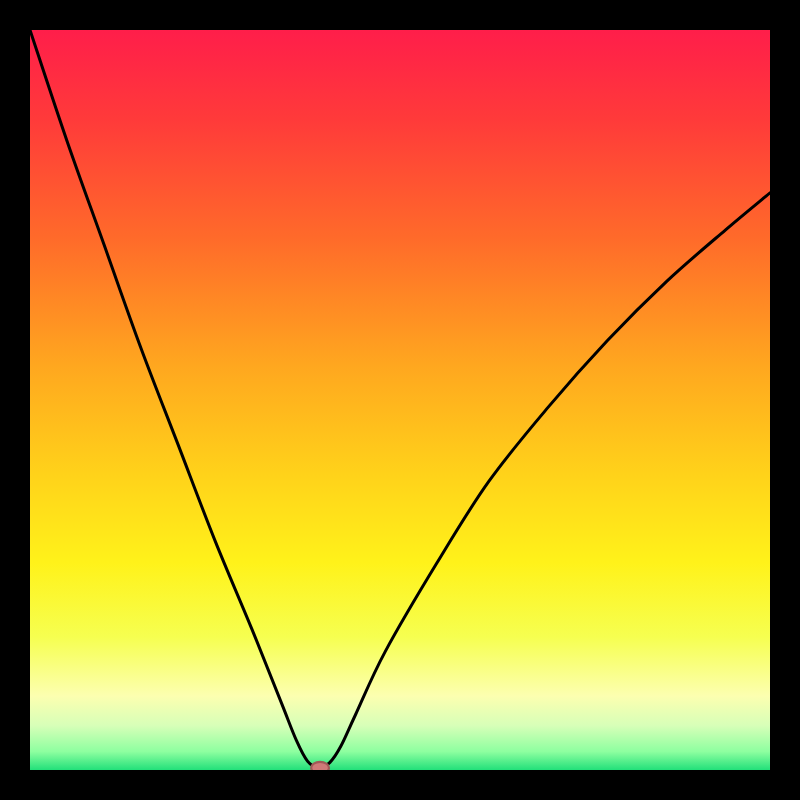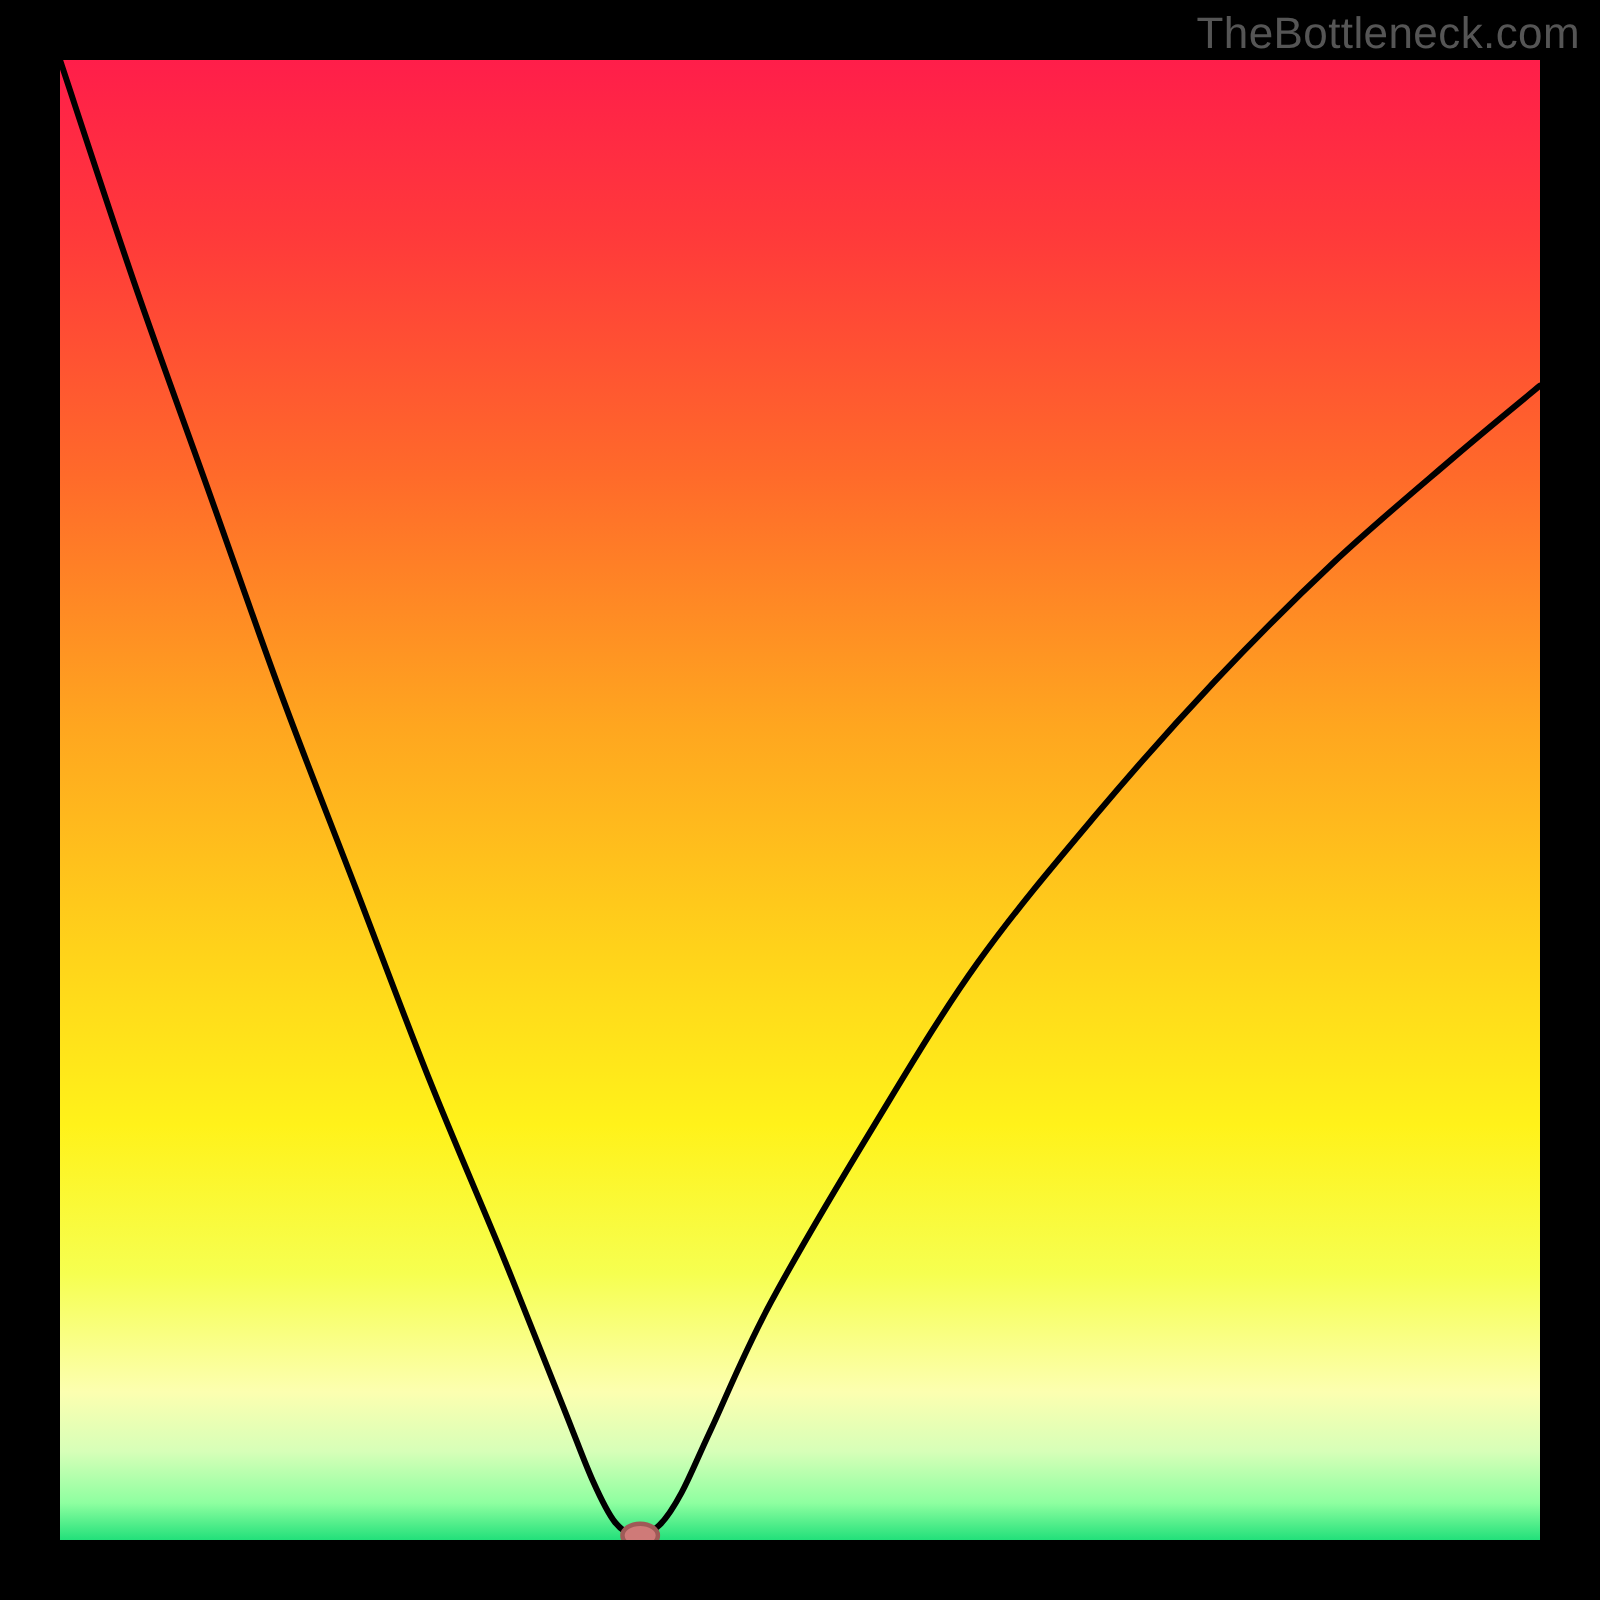--- a/index.html
+++ b/index.html
@@ -50,21 +50,20 @@
   .marker {
     fill: #cf7a78;
     stroke: #9f5a57;
     stroke-width: 0.3;
   }
 </style>
 </head>
 <body>
 
 <div class="frame">
-  <div class="watermark">TheBottleneck.com</div>
   <div class="plot-area">
     <svg id="plot-svg" viewBox="0 0 100 100" preserveAspectRatio="none">
       <defs>
         <linearGradient id="bg-grad" x1="0" y1="0" x2="0" y2="1">
             <stop offset="0%" stop-color="#ff1e4a"></stop>
             <stop offset="12%" stop-color="#ff3a3a"></stop>
             <stop offset="28.000000000000004%" stop-color="#ff6a2a"></stop>
             <stop offset="45%" stop-color="#ffa61f"></stop>
             <stop offset="60%" stop-color="#ffd21a"></stop>
             <stop offset="72%" stop-color="#fff21a"></stop>

